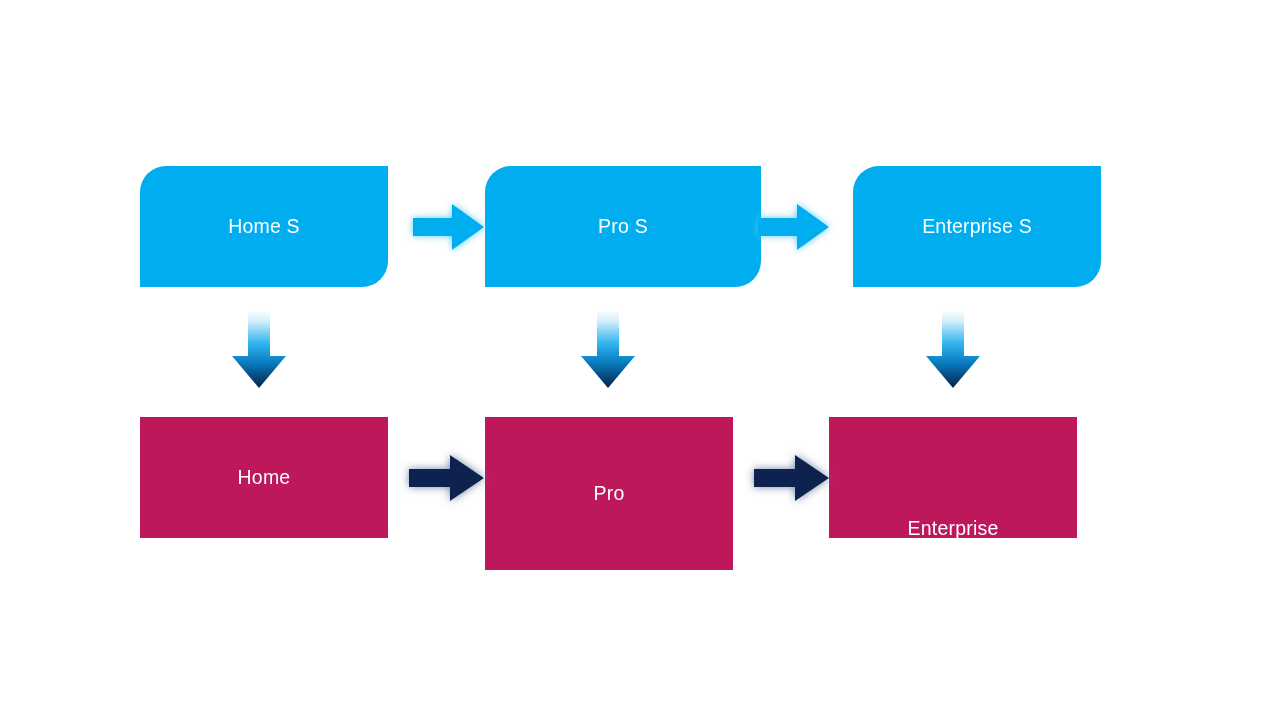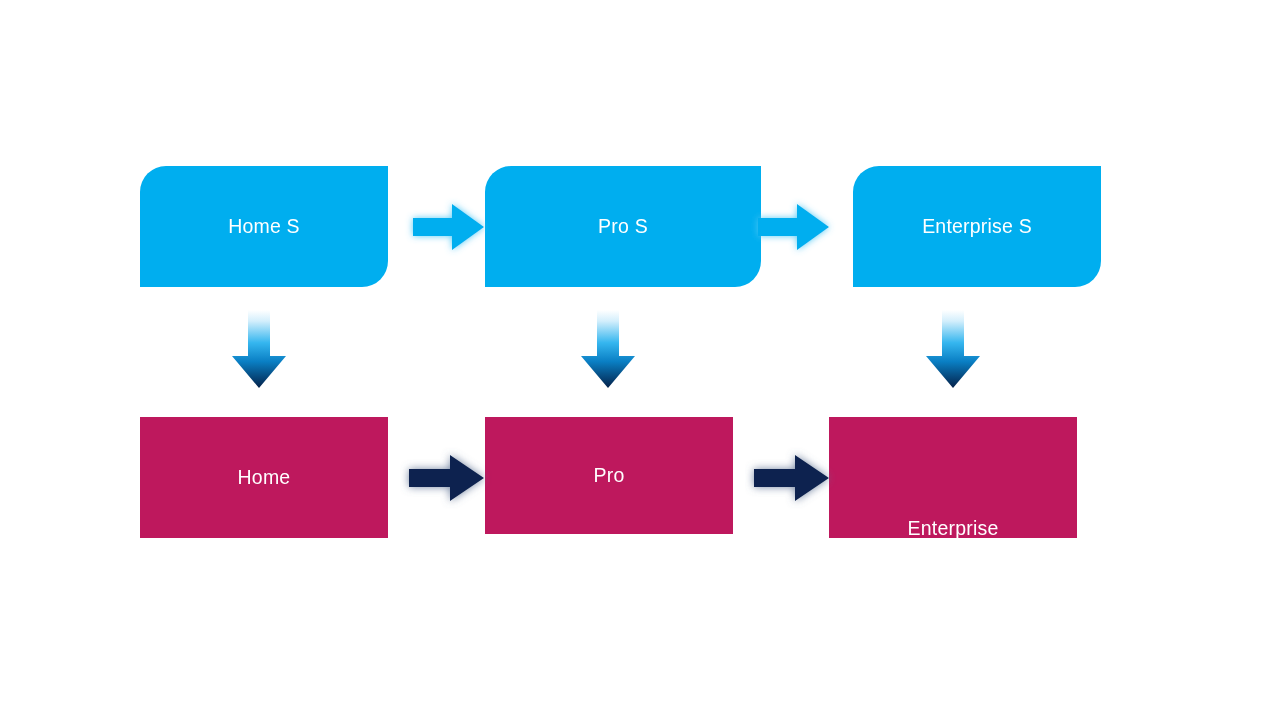--- a/index.html
+++ b/index.html
@@ -119,21 +119,21 @@
   <div class="v-arrow" style="left:920px; top:310px;">
     <svg width="66" height="82" viewBox="0 0 66 82">
       <path d="M22,0 L44,0 L44,46 L60,46 L33,78 L6,46 L22,46 Z" fill="url(#vgrad)"></path>
     </svg>
   </div>
 
   <div class="box box-bottom" style="left:140px; top:417px; width:248px; height:121px;">
     <span class="box-label">Home</span>
   </div>
 
-  <div class="box box-bottom" style="left:485px; top:417px; width:248px; height:117px;">
+  <div class="box box-bottom" style="left:485px; top:417px; width:248px; height:153px;">
     <span class="box-label">Pro</span>
   </div>
 
   <div class="box box-bottom" style="left:829px; top:417px; width:248px; height:121px;align-items:flex-end;">
     <span class="box-label">Enterprise</span>
   </div>
 
   <div class="h-arrow" style="left:400px; top:447px;">
     <svg width="94" height="62" viewBox="0 0 94 62">
       <defs>

